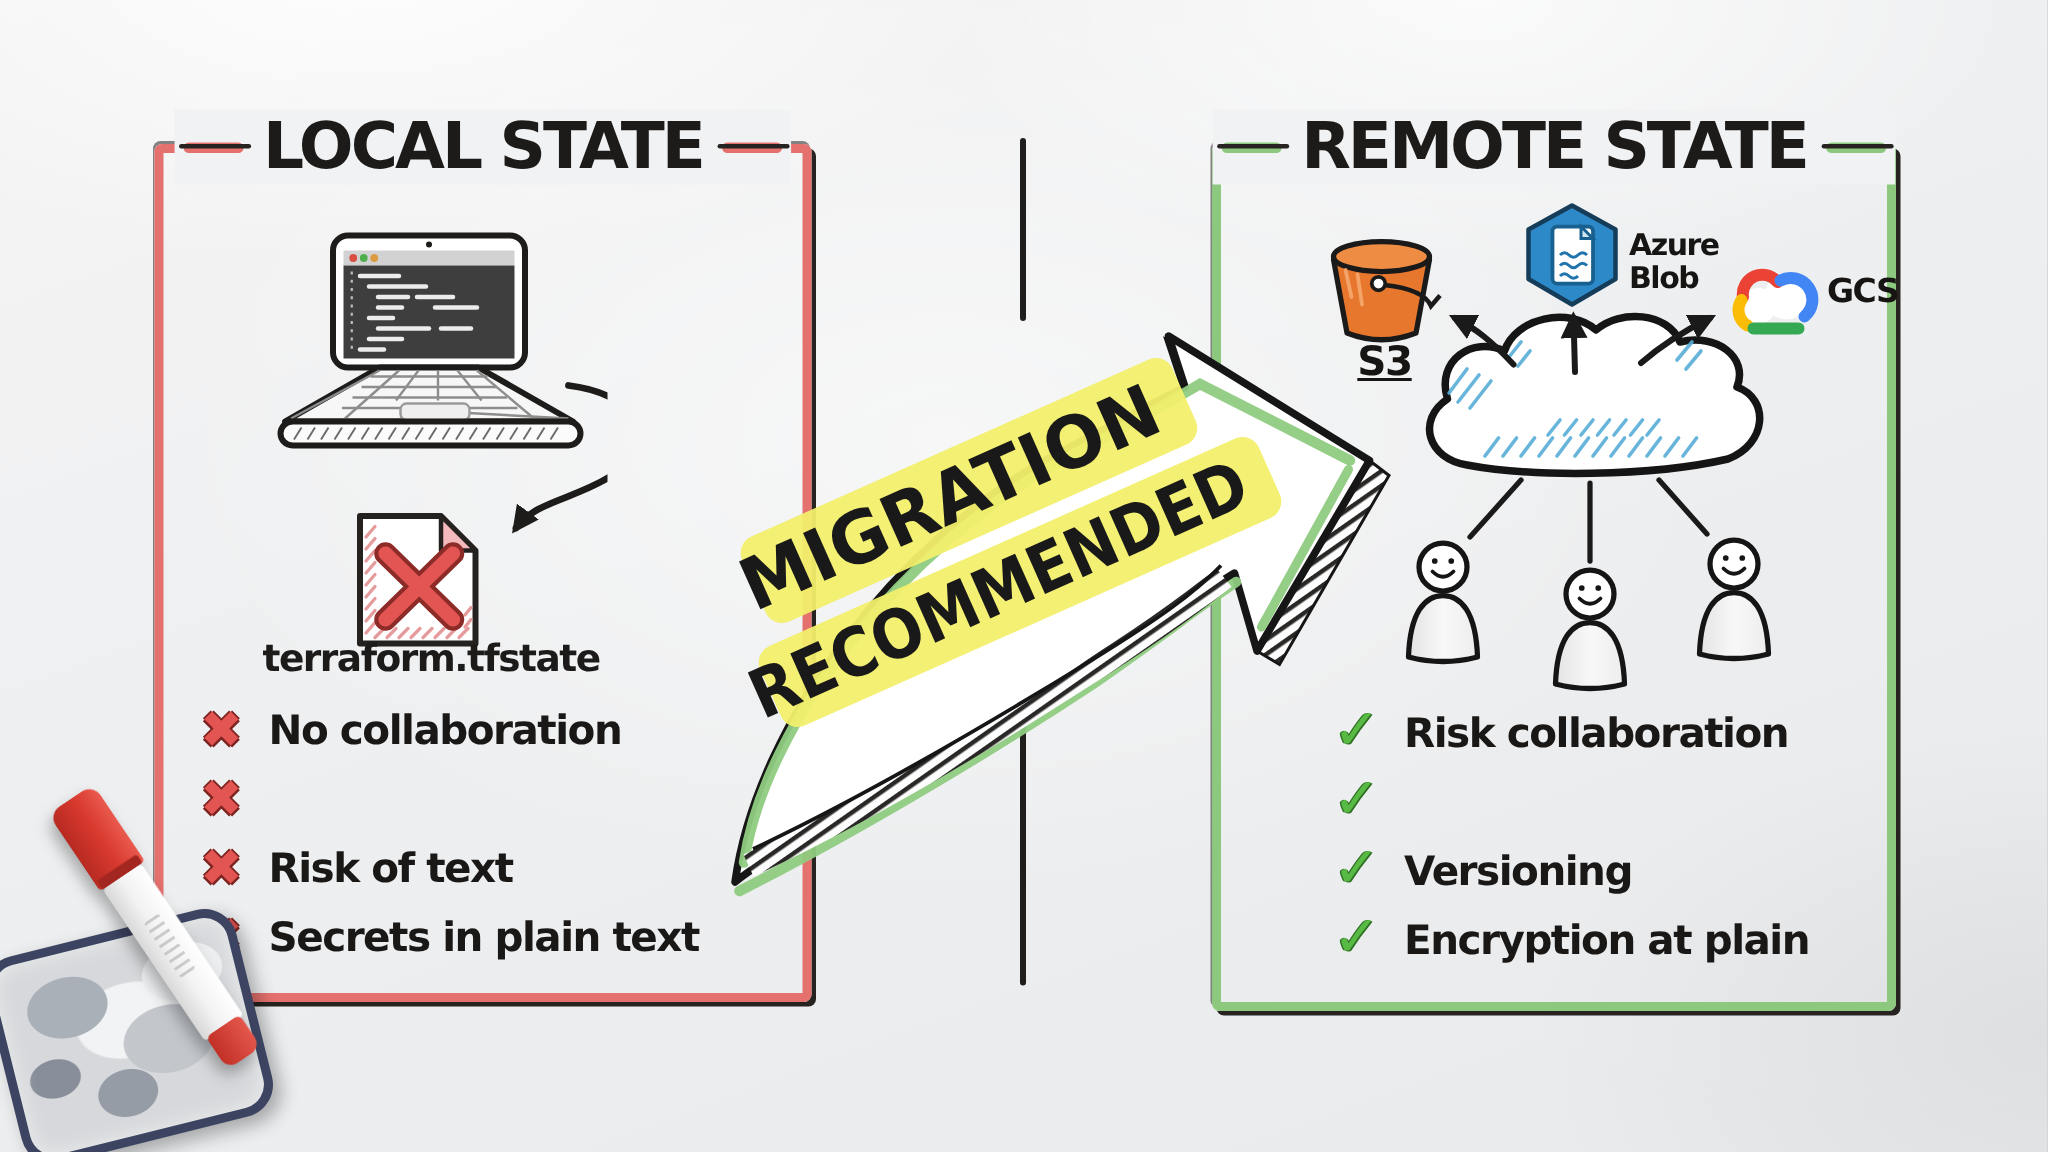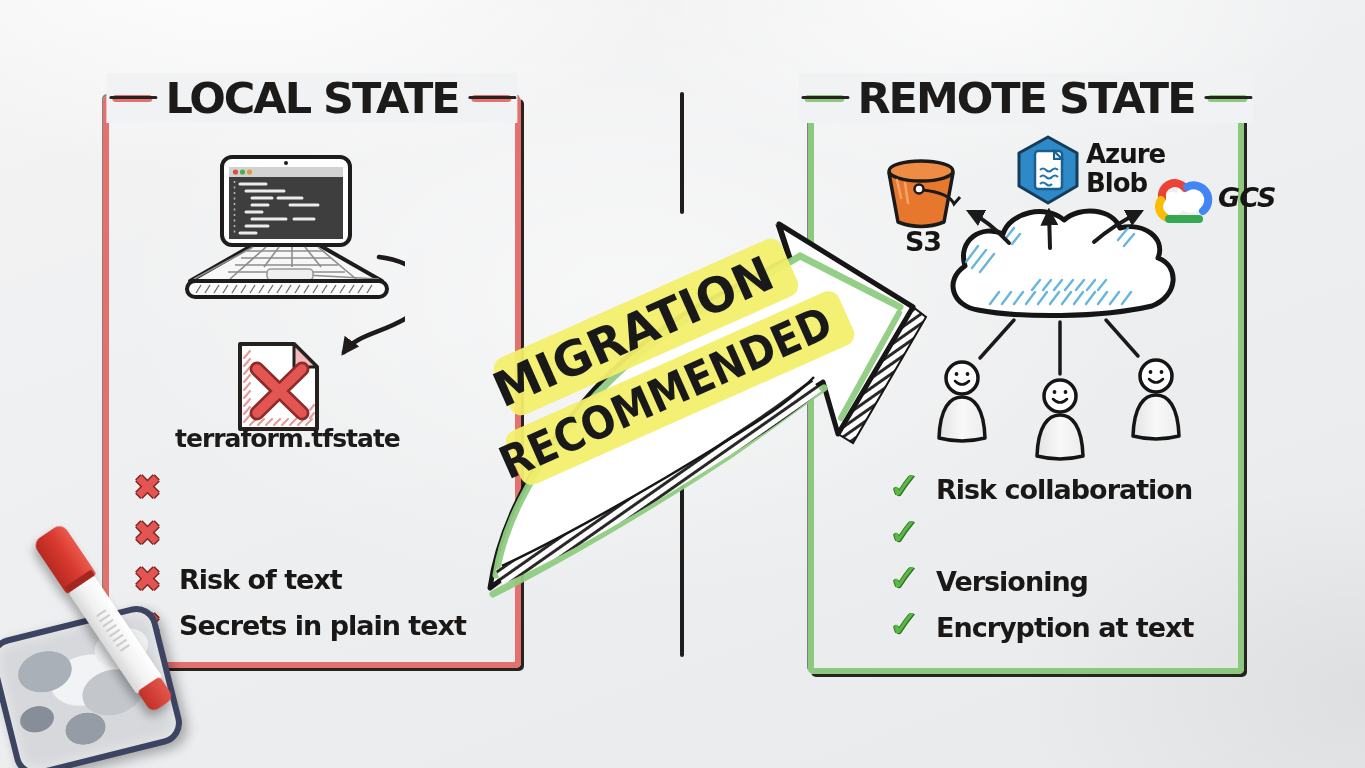--- a/index.html
+++ b/index.html
@@ -6,21 +6,21 @@
   .board{
     position:relative;width:1365px;height:768px;overflow:hidden;
     font-family:"DejaVu Sans","Liberation Sans",sans-serif;
     background:
       radial-gradient(620px 300px at 18% -4%, rgba(255,255,255,.85), rgba(255,255,255,0) 70%),
       radial-gradient(520px 260px at 72% 0%, rgba(255,255,255,.7), rgba(255,255,255,0) 70%),
       radial-gradient(700px 420px at 46% 38%, rgba(255,255,255,.5), rgba(255,255,255,0) 75%),
       radial-gradient(500px 300px at 100% 90%, rgba(0,0,0,.05), rgba(0,0,0,0) 70%),
       linear-gradient(160deg,#f4f4f5 0%,#eeeff0 45%,#e9eaec 100%);
   }
-  .panel{position:absolute;border-radius:5px;}
+  .panel{position:absolute;border-radius:5px;padding-left:20px;}
   .panel.red{
     left:103px;top:96px;width:406px;height:560px;
     border:6px solid #e4716d;
     box-shadow:3px 3px 0 0 #262320, -1px -2px 0 0 rgba(38,35,32,.55);
   }
   .panel.green{
     left:808px;top:96px;width:424px;height:566px;
     border:6px solid #8cc97e;
     box-shadow:3px 3px 0 0 #262320, -1px -2px 0 0 rgba(38,35,32,.55);
   }
@@ -62,23 +62,23 @@
     text-shadow:1px 1px 0 #7e2420,-1px -1px 0 #7e2420,1px -1px 0 #7e2420,-1px 1px 0 #7e2420;
   }
   .mark.check{
     color:#58b944;font-size:38px;
     text-shadow:1px 1px 0 #2e7022,-1px 0 0 #2e7022;
     transform:translateY(-3px);
   }
   .provider-label{
     position:absolute;font-weight:700;color:#171513;letter-spacing:-1px;z-index:3;
   }
-  .provider-label.s3{left:895px;top:226px;width:56px;text-align:center;font-size:27px;}
-  .provider-label.azure{left:1086px;top:140px;width:100px;font-size:26px;line-height:1.1;}
-  .provider-label.gcs{left:1218px;top:182px;width:72px;font-size:27px;font-style:italic;}
+  .provider-label.s3{left:895px;top:226px;width:56px;text-align:center;font-size:27px;text-decoration:underline;}
+  .provider-label.azure{left:1086px;top:152px;width:100px;font-size:20px;line-height:1.1;}
+  .provider-label.gcs{left:1218px;top:182px;width:72px;font-size:22px;}
   
   .pen{
     position:absolute;left:40px;top:528px;width:208px;height:36px;z-index:7;
     transform:rotate(56deg);transform-origin:16px 18px;
     filter:drop-shadow(4px 5px 5px rgba(0,0,0,.3));
   }
   .pen .cap{
     position:absolute;left:0;top:0;width:62px;height:36px;border-radius:9px 3px 3px 9px;
     background:linear-gradient(180deg,#ea5a4e 0%,#d9392e 45%,#b72a21 100%);
   }
@@ -193,20 +193,21 @@
       <path d="M257 369 L 302 413 M302 369 L 257 413" stroke="#8c2b27" stroke-width="15" stroke-linecap="round"></path>
       <path d="M257 369 L 302 413 M302 369 L 257 413" stroke="#e25553" stroke-width="9.5" stroke-linecap="round"></path>
     </g>
   </svg>
 
   <div class="file-label">terraform.tfstate</div>
 
   <ul class="mark-list local">
     <li>
       <span class="mark x">✖</span>
+      <span>No collaboration</span>
     </li>
     <li>
       <span class="mark x">✖</span>
     </li>
     <li>
       <span class="mark x">✖</span>
       <span>Risk of text</span>
     </li>
     <li>
       <span class="mark x">✖</span>
@@ -359,21 +360,21 @@
     </li>
     <li>
       <span class="mark check">✓</span>
     </li>
     <li>
       <span class="mark check">✓</span>
       <span>Versioning</span>
     </li>
     <li>
       <span class="mark check">✓</span>
-      <span>Encryption at text</span>
+      <span>Encryption at plain</span>
     </li>
   </ul>
 
   <div class="eraser"></div>
   <div class="pen">
     <div class="cap"></div>
     <div class="pbody"></div>
     <div class="butt"></div>
   </div>
 

